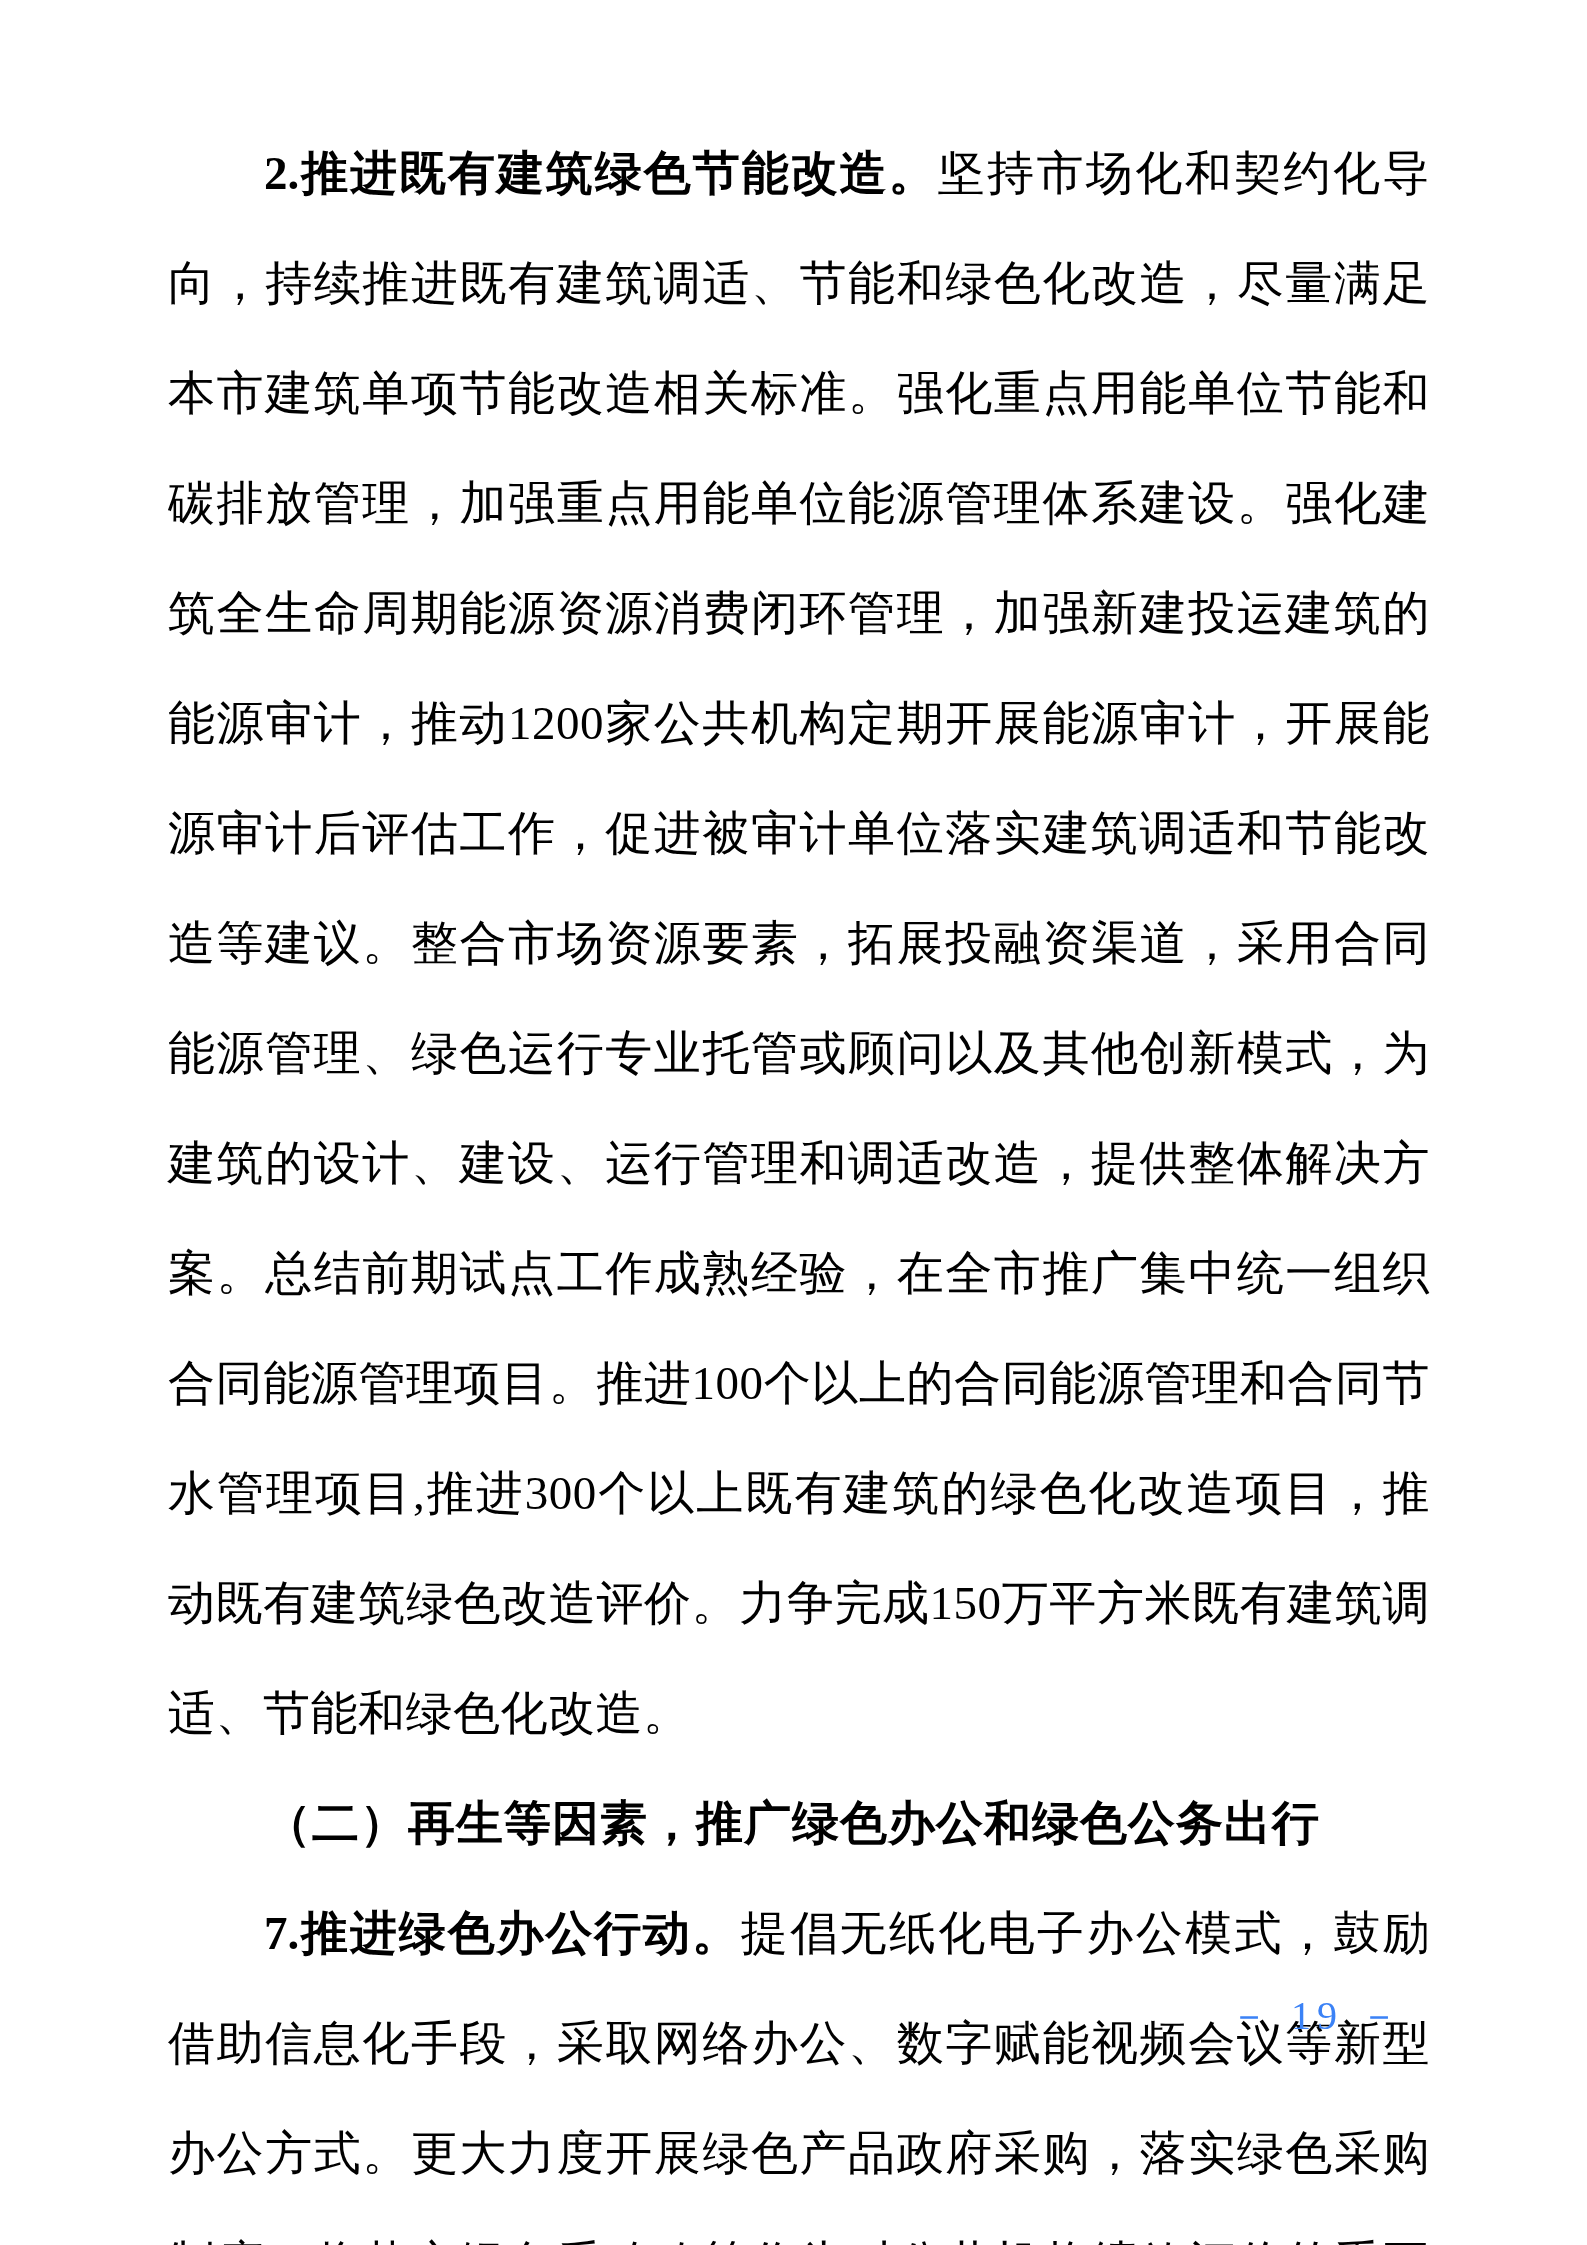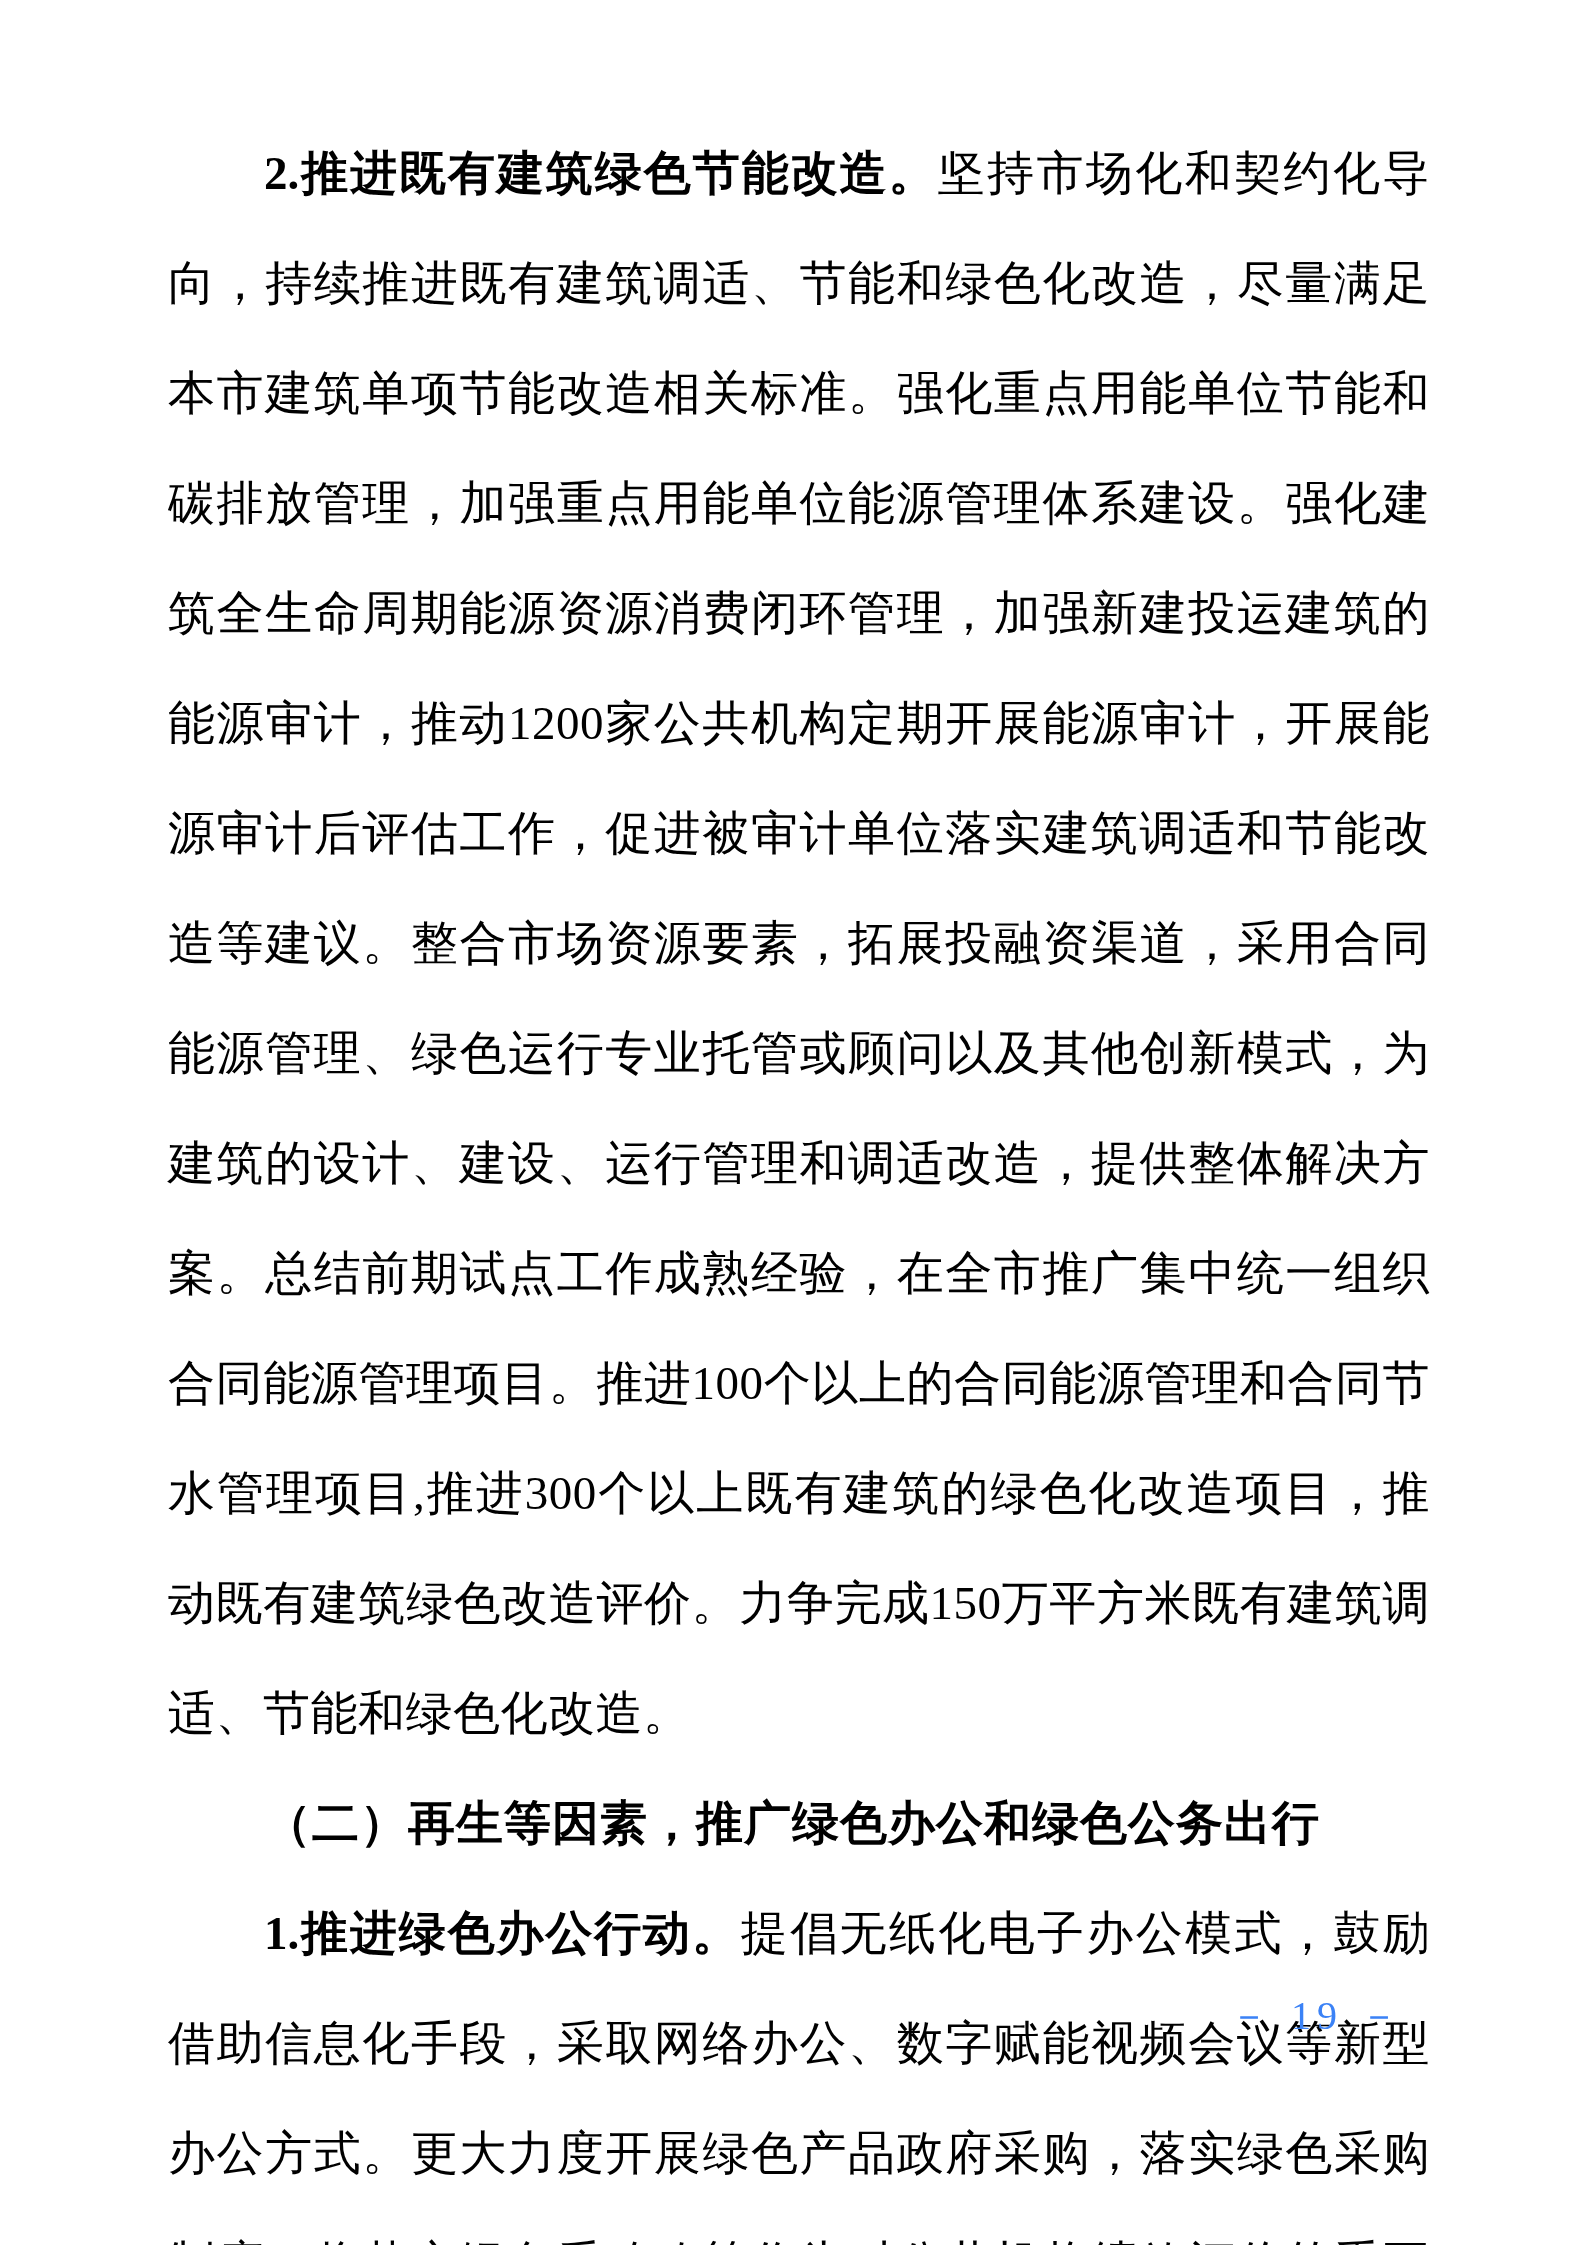--- a/index.html
+++ b/index.html
@@ -61,19 +61,19 @@
 <body>
 
 <div class="page">
 
   <div class="content">
 
     <p class="para indent"><span class="lead">2.推进既有建筑绿色节能改造。</span><span>坚持市场化和契约化导向，持续推进既有建筑调适、节能和绿色化改造，尽量满足本市建筑单项节能改造相关标准。强化重点用能单位节能和碳排放管理，加强重点用能单位能源管理体系建设。强化建筑全生命周期能源资源消费闭环管理，加强新建投运建筑的能源审计，推动1200家公共机构定期开展能源审计，开展能源审计后评估工作，促进被审计单位落实建筑调适和节能改造等建议。整合市场资源要素，拓展投融资渠道，采用合同能源管理、绿色运行专业托管或顾问以及其他创新模式，为建筑的设计、建设、运行管理和调适改造，提供整体解决方案。总结前期试点工作成熟经验，在全市推广集中统一组织合同能源管理项目。推进100个以上的合同能源管理和合同节水管理项目,推进300个以上既有建筑的绿色化改造项目，推动既有建筑绿色改造评价。力争完成150万平方米既有建筑调适、节能和绿色化改造。</span></p>
 
     <p class="heading">（二）再生等因素，推广绿色办公和绿色公务出行</p>
 
-    <p class="para indent"><span class="lead">1.推进绿色办公行动。</span><span>提倡无纸化电子办公模式，鼓励借助信息化手段，采取网络办公、数字赋能视频会议等新型办公方式。更大力度开展绿色产品政府采购，落实绿色采购制度，将落实绿色采购政策作为对公共机构绩效评价的重要考量因素。对于未列入品目清单的产品类别，鼓励采购人综合考虑节能、节水、环保、循环、低碳、再生等因素，参考相关国家标准、行业标准或团体标准，在采购需求中提出相关绿色采购要求。</span></p>
+    <p class="para indent"><span class="lead">7.推进绿色办公行动。</span><span>提倡无纸化电子办公模式，鼓励借助信息化手段，采取网络办公、数字赋能视频会议等新型办公方式。更大力度开展绿色产品政府采购，落实绿色采购制度，将落实绿色采购政策作为对公共机构绩效评价的重要考量因素。对于未列入品目清单的产品类别，鼓励采购人综合考虑节能、节水、环保、循环、低碳、再生等因素，参考相关国家标准、行业标准或团体标准，在采购需求中提出相关绿色采购要求。</span></p>
 
   </div>
 
   <div class="pagenum">－ 19 －</div>
 
 </div>
 
 </body></html>

